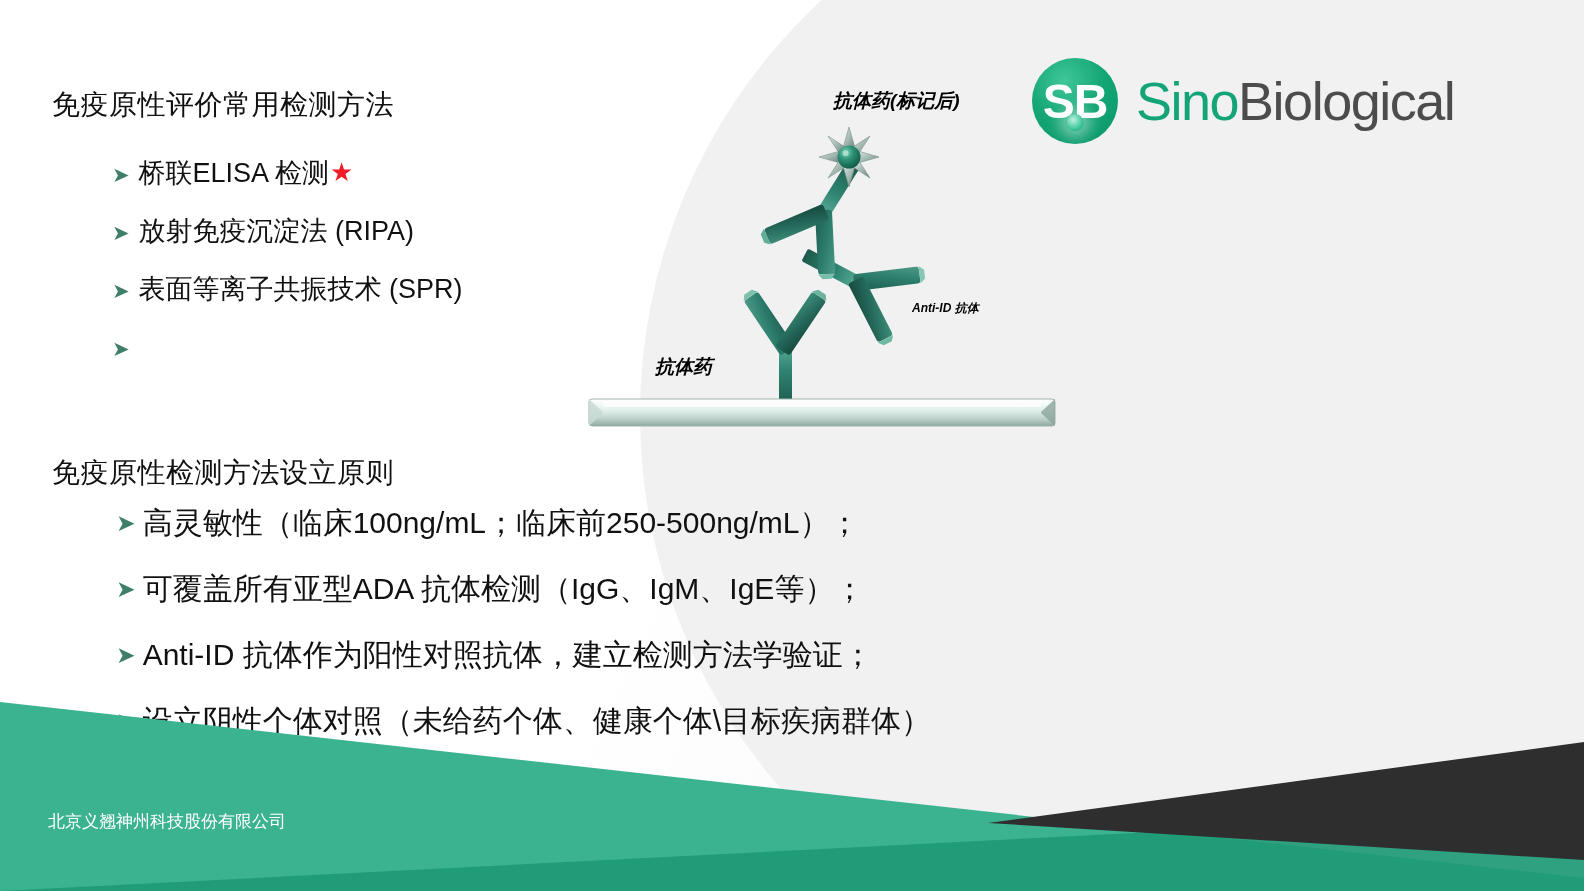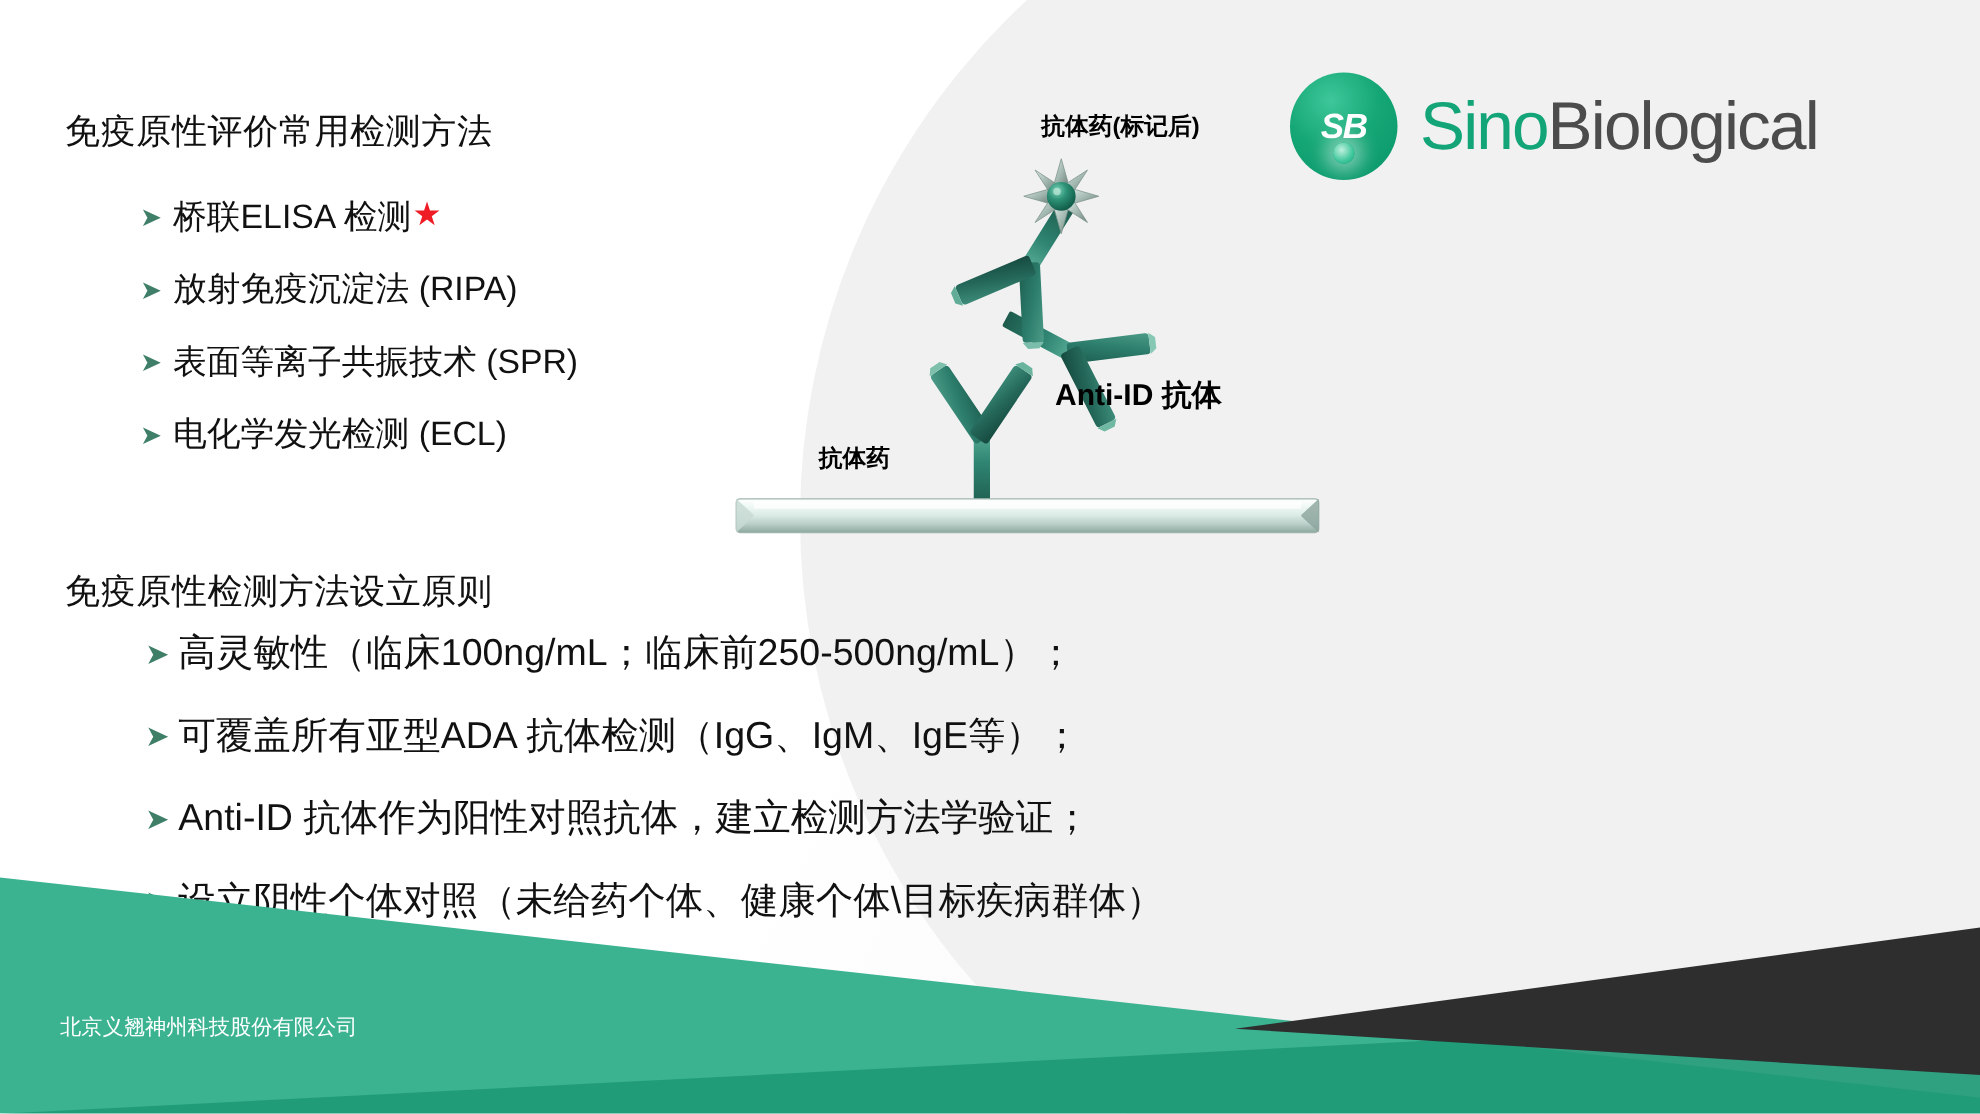--- a/index.html
+++ b/index.html
@@ -61,36 +61,35 @@
     flex:0 0 auto;
   }
   #list2 .bullet .marker{margin-right:.30em;}
   .bullet .txt{flex:0 0 auto;}
   .star{color:#ef1c25;font-size:.96em;margin-left:1px;}
 
   
   .diagram{position:absolute;left:0;top:0;width:1584px;height:891px;z-index:3;
            pointer-events:none;}
   .dlabel{
-    position:absolute;font-weight:bold;color:#000;white-space:nowrap;z-index:5;
+    position:absolute;font-weight:bold;color:#000;white-space:nowrap;z-index:5;font-style:italic;
   }
   #lab-drug-labeled{left:833px;top:88px;font-size:19px;}
-  #lab-antiid{left:844px;top:300px;font-size:24px;}
+  #lab-antiid{left:912px;top:300px;font-size:12px;}
   #lab-drug{left:655px;top:354px;font-size:19px;text-align:right;}
 
   
   .logo{position:absolute;left:1032px;top:58px;z-index:6;display:flex;align-items:center;}
   .logo-mark{width:86px;height:86px;border-radius:50%;position:relative;
              background:radial-gradient(circle at 38% 26%,#3ec79a 0%,#16a776 45%,#079468 100%);
              margin-right:18px;}
   .logo-mark .sb{
     position:absolute;inset:0;display:flex;align-items:center;justify-content:center;
-    color:#fff;font-size:28px;font-weight:bold;letter-spacing:-1px;
+    color:#fff;font-size:48px;font-weight:bold;letter-spacing:-1px;
     font-family:"Liberation Sans",sans-serif;
-    font-style:italic;
   }
   .logo-mark .dot{
     position:absolute;left:50%;bottom:13px;transform:translateX(-50%);
     width:17px;height:17px;border-radius:50%;
     background:radial-gradient(circle at 40% 35%,#bff0dd,#3fc79c 60%,#16a77a);
     box-shadow:0 0 14px 7px rgba(255,255,255,.42);
   }
   .logo-word{font-size:54px;font-weight:normal;letter-spacing:-1.5px;line-height:1;}
   .logo-word .sino{color:#13a578;}
   .logo-word .bio{color:#4c4c4c;}
@@ -122,21 +121,20 @@
     <div class="bullet">
       <span class="marker">➤</span>
       <span class="txt">放射免疫沉淀法 (RIPA)</span>
     </div>
     <div class="bullet">
       <span class="marker">➤</span>
       <span class="txt">表面等离子共振技术 (SPR)</span>
     </div>
     <div class="bullet">
       <span class="marker">➤</span>
-      <span class="txt">电化学发光检测 (ECL)</span>
     </div>
   </div>
 
   <div class="heading" id="h2">免疫原性检测方法设立原则</div>
 
   <div class="bullet-list" id="list2">
     <div class="bullet">
       <span class="marker">➤</span>
       <span class="txt">高灵敏性（临床100ng/mL；临床前250-500ng/mL）；</span>
     </div>

